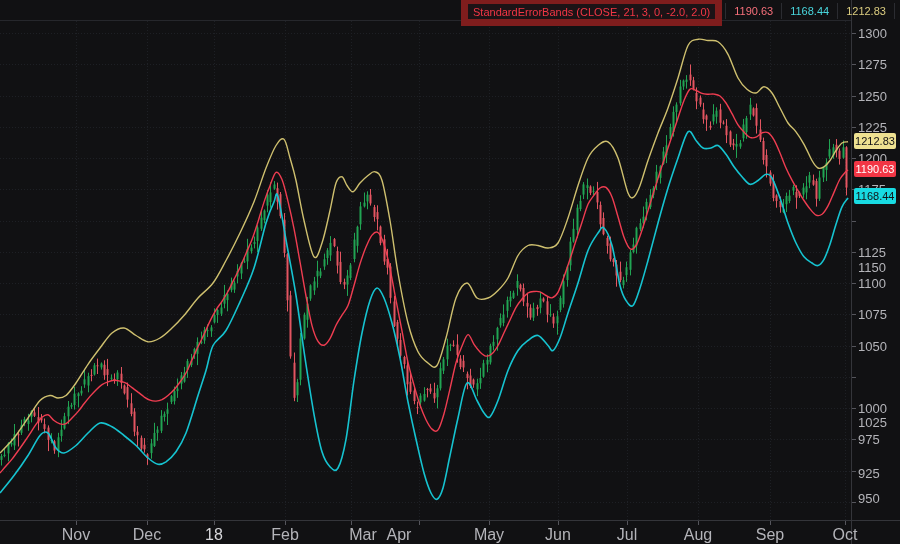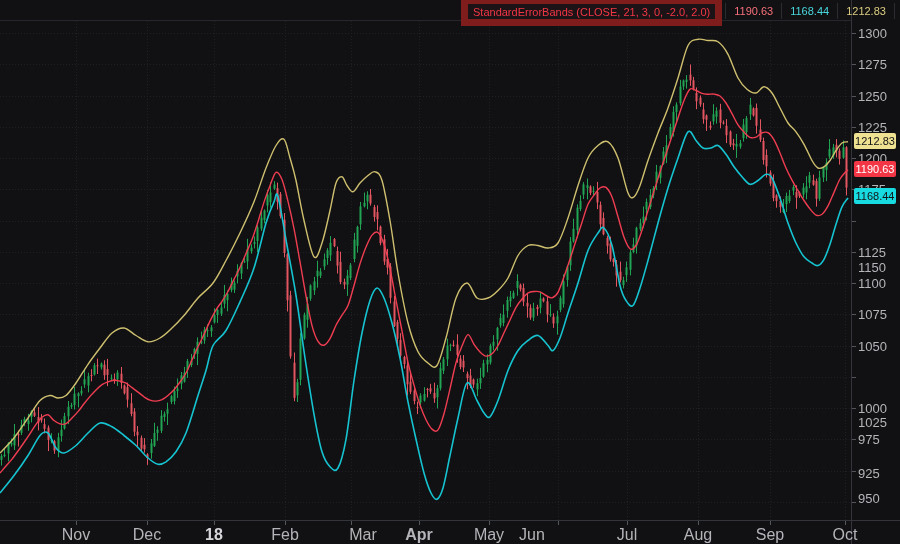--- a/index.html
+++ b/index.html
@@ -14,21 +14,21 @@
   #legend-values{display:flex;align-items:center;margin-left:3px;height:17px;}
   .legend-val{padding:0 8px;border-right:1px solid #2b2c31;font-size:11px;}
   .legend-val:first-child{border-left:1px solid #2b2c31;}
   
   #price-axis{position:absolute;left:852px;top:0;width:48px;height:520px;cursor:ns-resize;}
   .price-label{position:absolute;left:6px;font-size:13px;color:#b4b4b9;}
   .price-badge{position:absolute;left:2px;width:40px;padding:2px 1px;text-align:center;
                font-size:11px;border-radius:2px;}
   #time-axis{position:absolute;left:0;top:521px;width:851px;height:23px;cursor:ew-resize;}
   .month-label{position:absolute;top:5px;font-size:16px;color:#b4b4b9;transform:translateX(-50%);}
-  .month-label.year{color:#d7d7db;font-weight:700;}
+  .month-label.year{color:#d7d7db;font-weight:400;}
 </style>
 </head>
 <body>
 
 <div id="app">
   <svg id="chart-svg" width="900" height="544" viewBox="0 0 900 544">
       <rect x="0" y="0" width="900" height="544" fill="#111113"></rect>
       <g>
         <line x1="0" y1="33.5" x2="851" y2="33.5" stroke="#1e2025" stroke-width="1" stroke-dasharray="1 2"></line>
         <line x1="0" y1="64.5" x2="851" y2="64.5" stroke="#1e2025" stroke-width="1" stroke-dasharray="1 2"></line>
@@ -643,21 +643,21 @@
       <div class="price-badge" style="top: 132.963px; background: rgb(238, 225, 145); color: rgb(19, 19, 22);">1212.83</div>
       <div class="price-badge" style="top: 160.712px; background: rgb(242, 54, 69); color: rgb(255, 255, 255);">1190.63</div>
       <div class="price-badge" style="top: 188.45px; background: rgb(24, 219, 226); color: rgb(19, 19, 22);">1168.44</div>
     </div>
   <div id="time-axis">
       <div class="month-label" style="left: 76px;">Nov</div>
       <div class="month-label" style="left: 147px;">Dec</div>
       <div class="month-label year" style="left: 214px;">18</div>
       <div class="month-label" style="left: 285px;">Feb</div>
       <div class="month-label" style="left: 351px; margin-left: 12px;">Mar</div>
-      <div class="month-label" style="left: 419px; font-weight: bold;">Apr</div>
+      <div class="month-label" style="left: 399px;">Apr</div>
       <div class="month-label" style="left: 489px;">May</div>
-      <div class="month-label" style="left: 532px;">Jun</div>
+      <div class="month-label" style="left: 558px;">Jun</div>
       <div class="month-label" style="left: 627px;">Jul</div>
       <div class="month-label" style="left: 698px;">Aug</div>
       <div class="month-label" style="left: 770px;">Sep</div>
       <div class="month-label" style="left: 845px;">Oct</div>
     </div>
 </div>
 
 </body></html>

